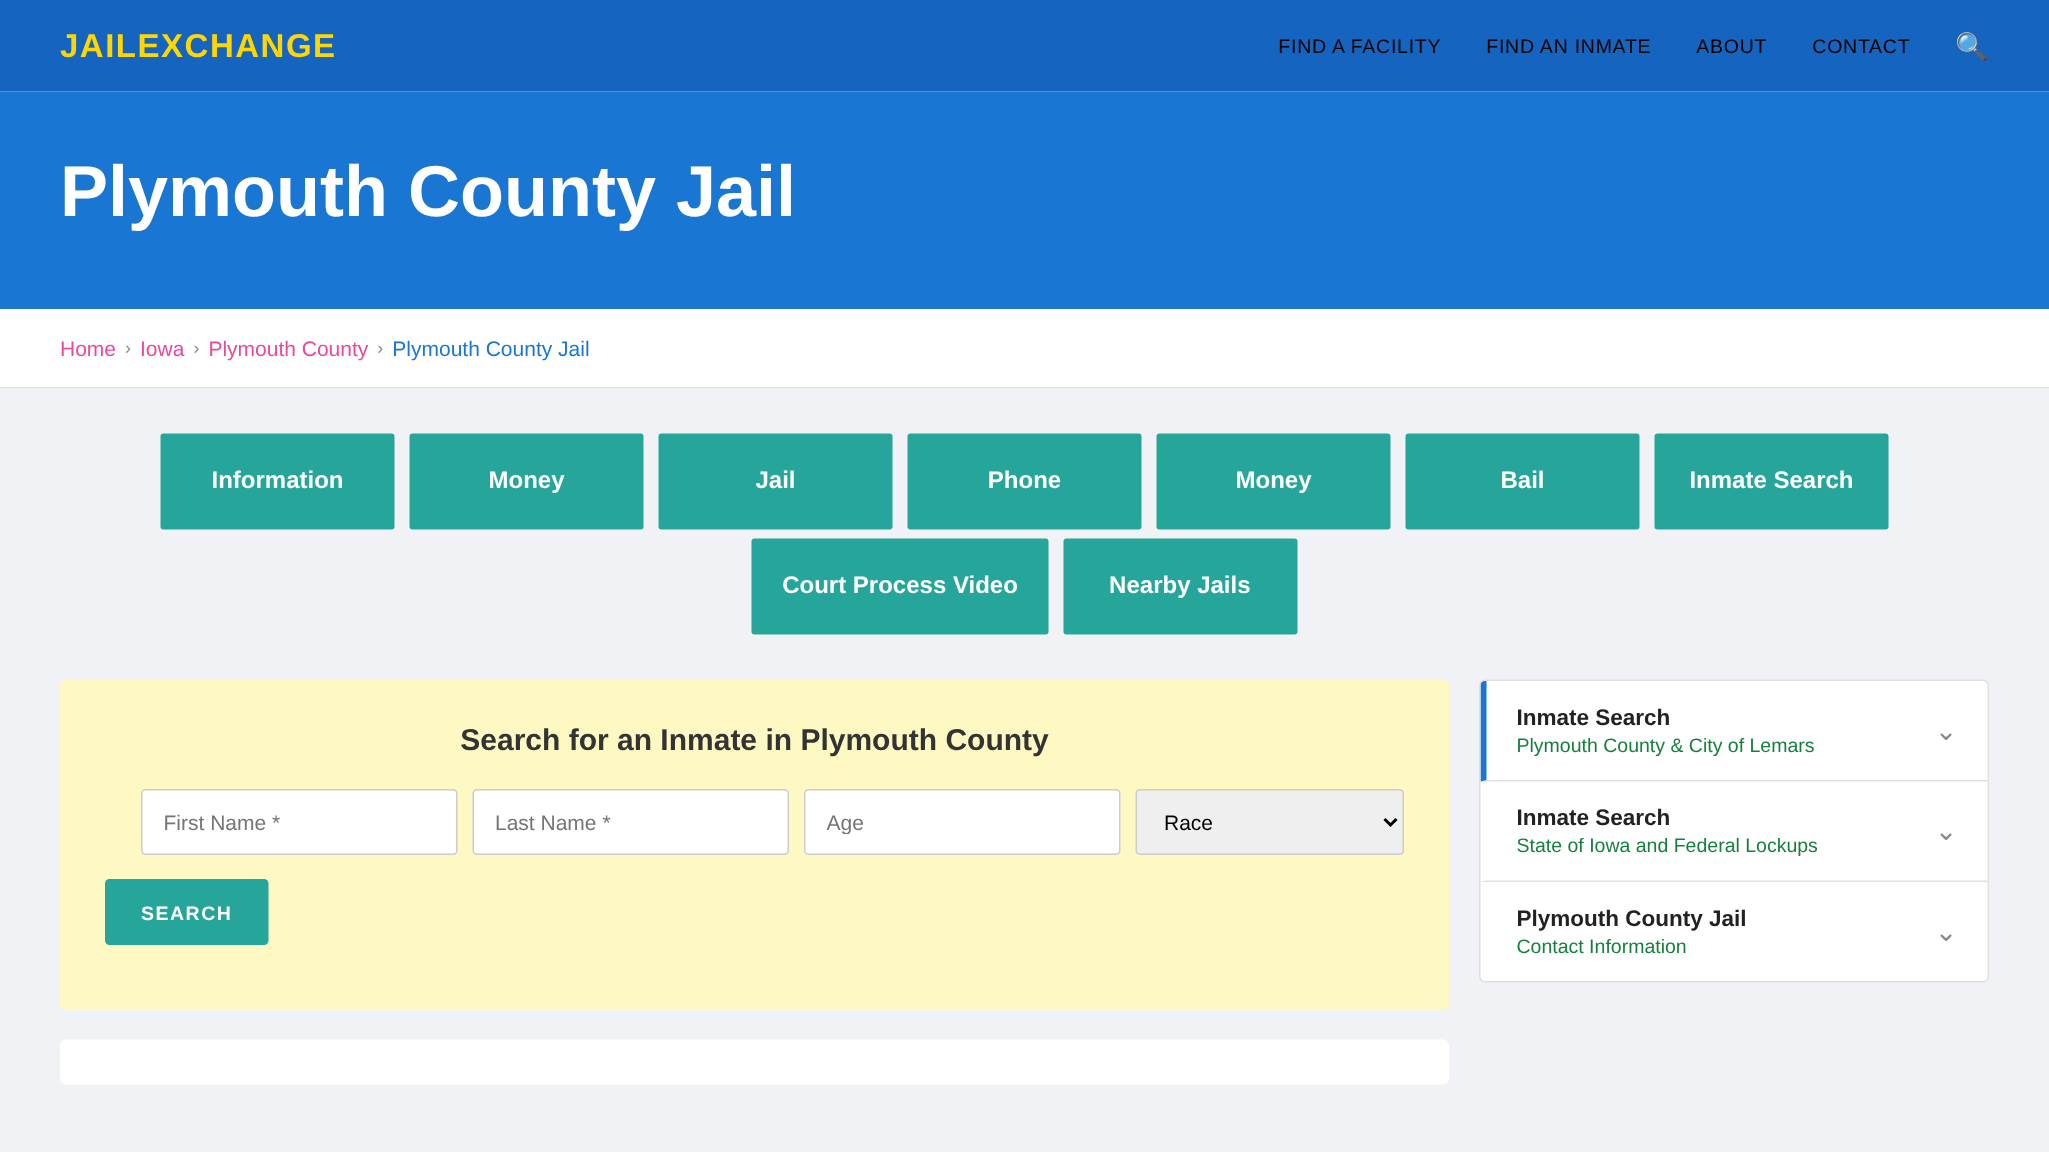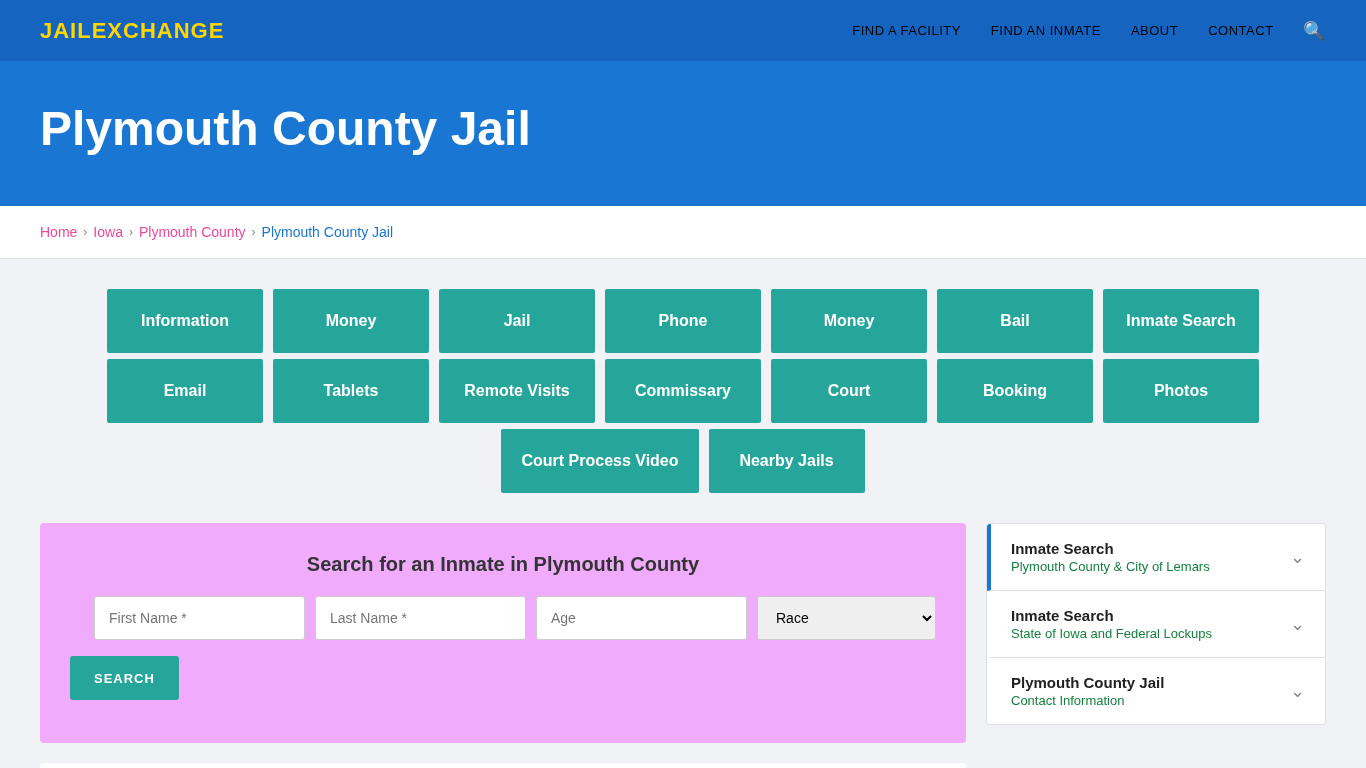--- a/index.html
+++ b/index.html
@@ -98,21 +98,21 @@
 
     
     .lower-section {
       display: flex;
       gap: 20px;
       align-items: flex-start;
     }
 
     
     .search-panel {
-      background: #f0abfc;
+      background: #fef9c3;
       border-radius: 4px;
       flex: 1;
       padding: 30px;
       min-height: 220px;
     }
     .search-panel h2 {
       text-align: center;
       font-size: 20px;
       font-weight: 700;
       margin-bottom: 20px;
@@ -230,29 +230,20 @@
 
   <div class="btn-grid">
     <div class="btn-row">
       <button class="tile-btn">Information</button>
       <button class="tile-btn">Money</button>
       <button class="tile-btn">Jail</button>
       <button class="tile-btn">Phone</button>
       <button class="tile-btn">Money</button>
       <button class="tile-btn">Bail</button>
       <button class="tile-btn">Inmate Search</button>
-    </div>
-    <div class="btn-row">
-      <button class="tile-btn">Email</button>
-      <button class="tile-btn">Tablets</button>
-      <button class="tile-btn">Remote Visits</button>
-      <button class="tile-btn">Commissary</button>
-      <button class="tile-btn">Court</button>
-      <button class="tile-btn">Booking</button>
-      <button class="tile-btn">Photos</button>
     </div>
     <div class="btn-row">
       <button class="tile-btn">Court Process Video</button>
       <button class="tile-btn">Nearby Jails</button>
     </div>
   </div>
 
   <div class="lower-section">
 
     <div class="bottom-left">

